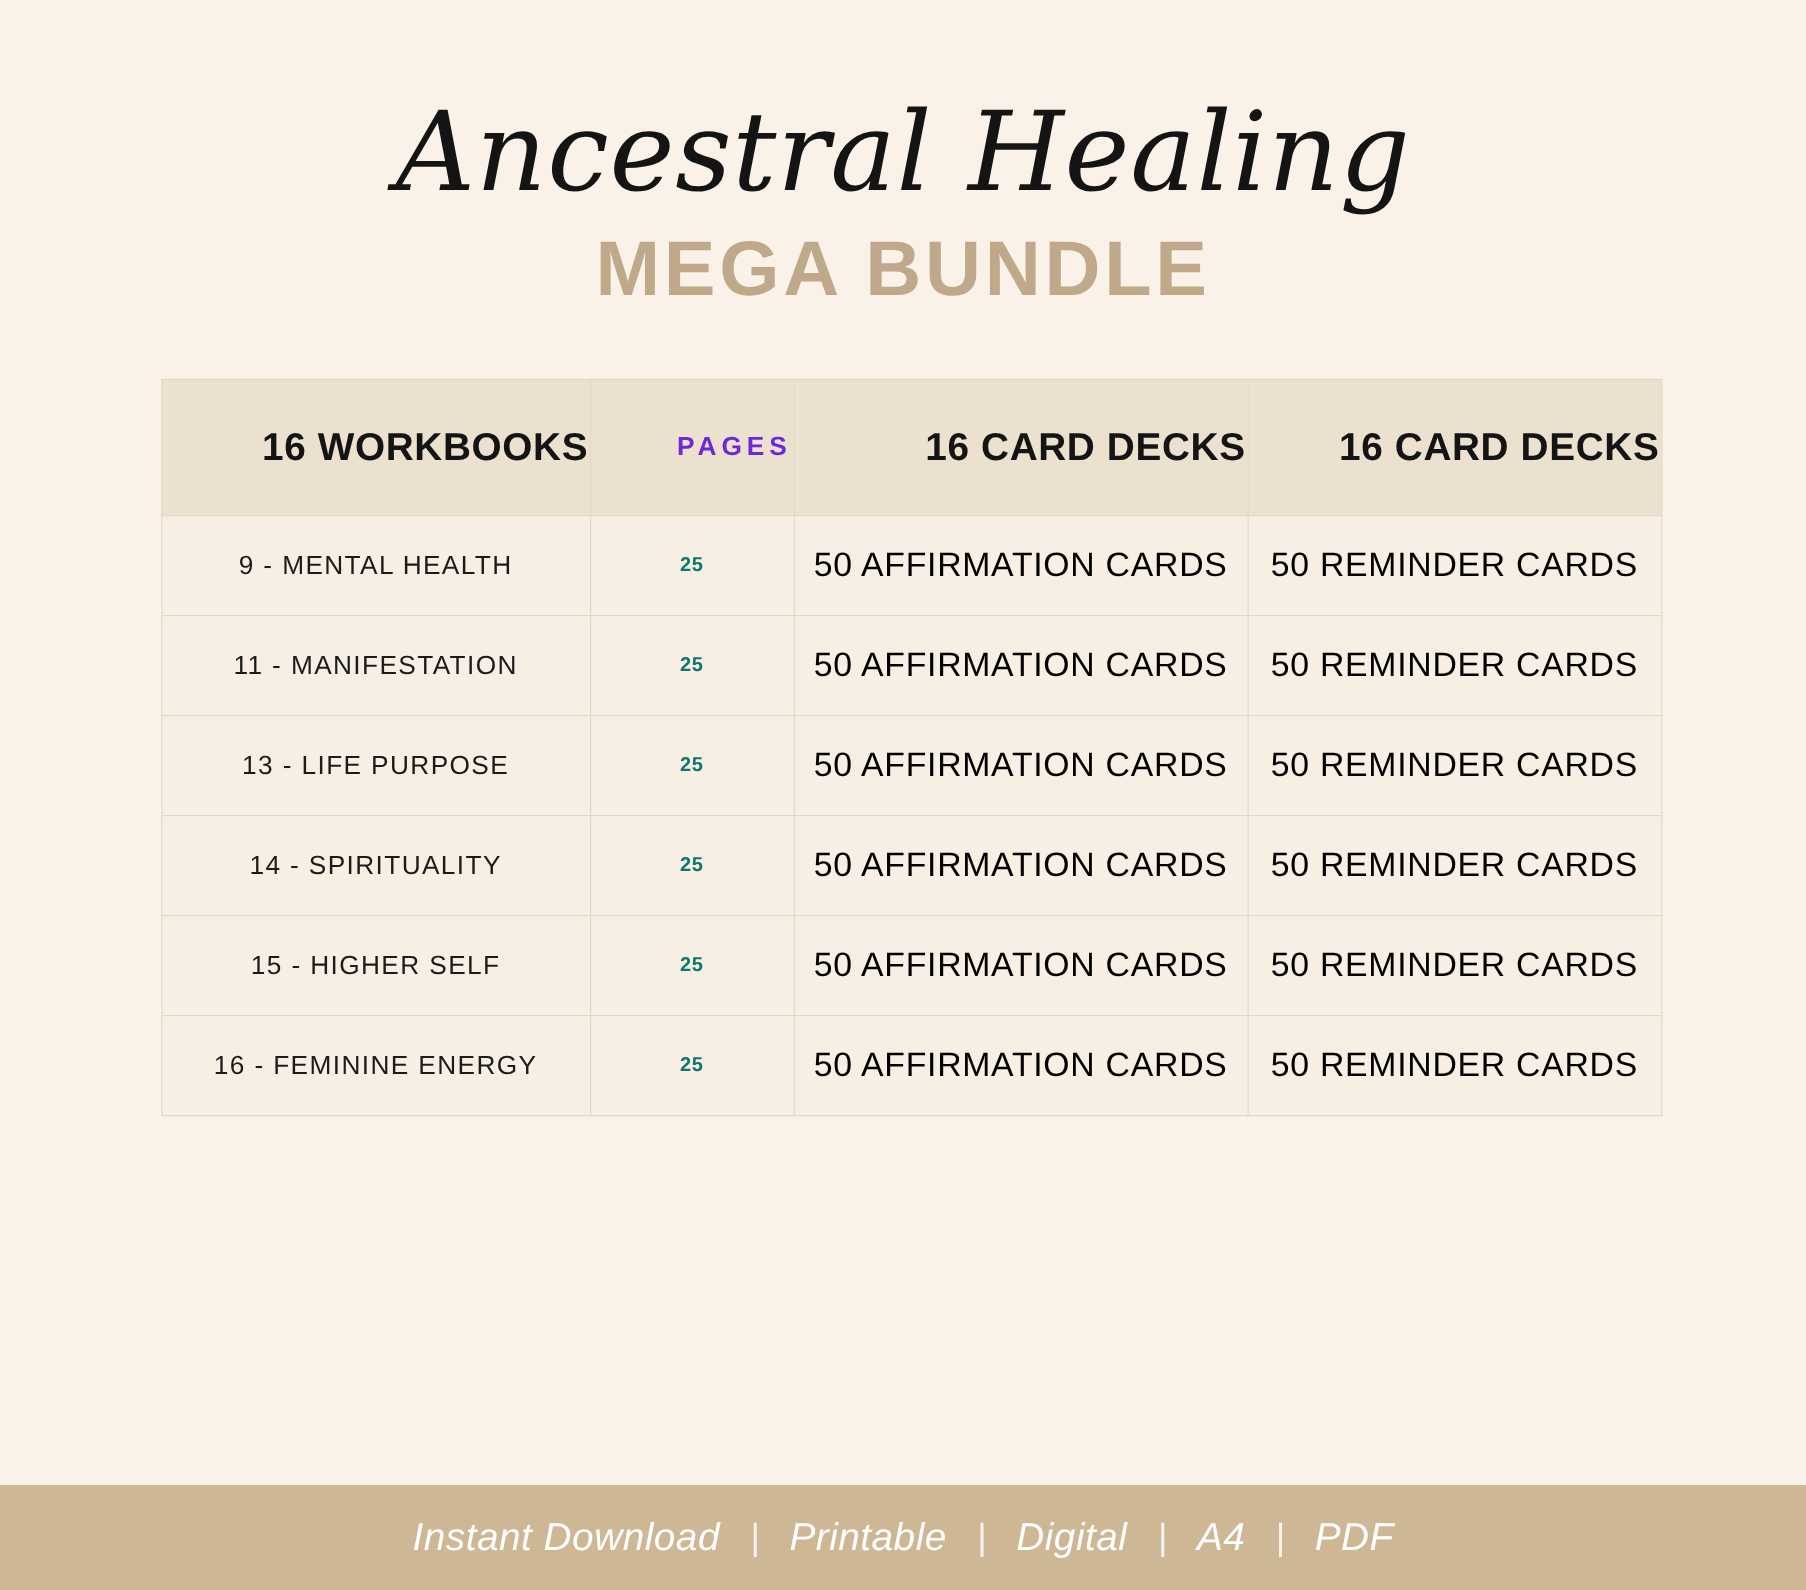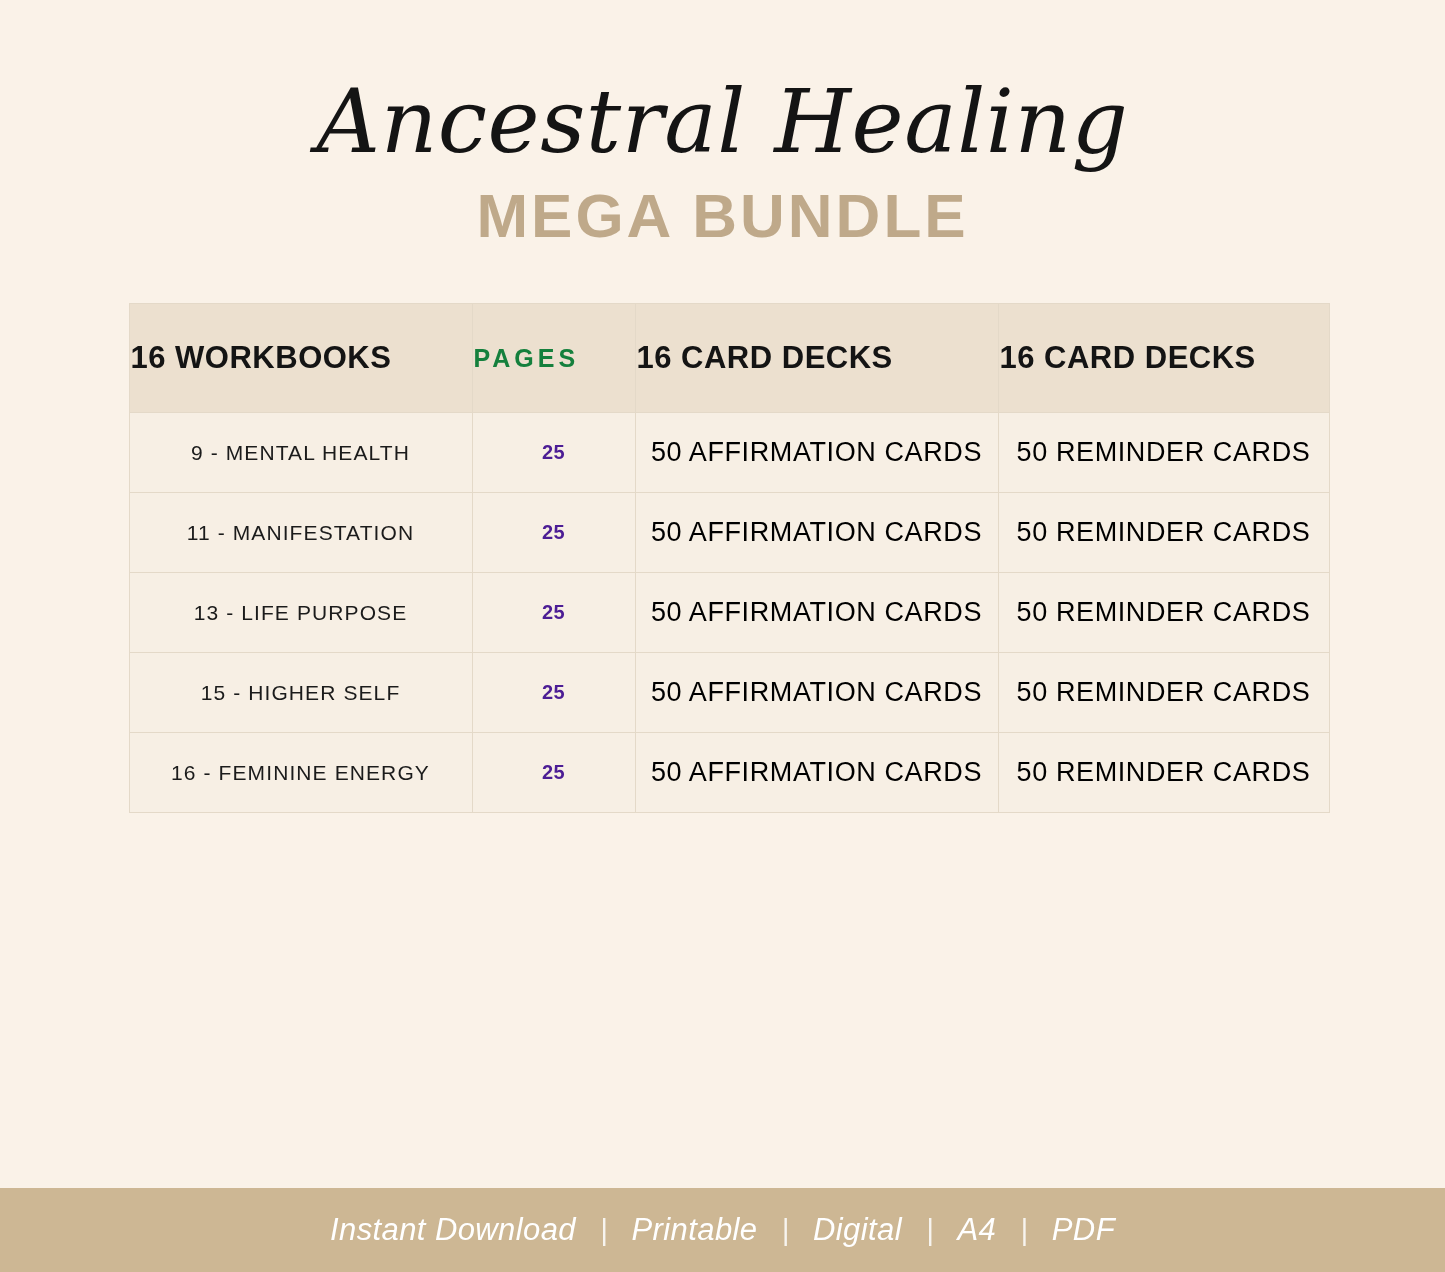--- a/index.html
+++ b/index.html
@@ -59,45 +59,45 @@
   }
   table.bundle-table th,
   table.bundle-table td {
     border: 1px solid #e4d9c8;
   }
 
   thead th {
     background: #ece0cf;
     height: 106px;
     vertical-align: middle;
-    text-align: left;
+    text-align: right;
     color: #141414;
     font-weight: bold;
   }
   th.col-workbooks { font-size: 31px; letter-spacing: 0.5px; width: 340px; }
-  th.col-pages     { font-size: 25px; letter-spacing: 4px; color: #15803d; width: 160px; }
+  th.col-pages     { font-size: 21px; letter-spacing: 4px; color: #6d28d9; width: 160px; }
   th.col-deck1     { font-size: 31px; letter-spacing: 0.5px; width: 360px; }
   th.col-deck2     { font-size: 31px; letter-spacing: 0.5px; width: 328px; }
 
   tbody td {
     background: #f7efe4;
     height: 77px;
     vertical-align: middle;
     text-align: center;
     color: #1b1b1b;
   }
   td.cell-workbook {
     font-weight: normal;
     font-size: 21px;
     letter-spacing: 1.1px;
   }
   td.cell-pages {
     font-weight: bold;
-    font-size: 20px;
-    color: #4c1d95;
+    font-size: 16px;
+    color: #0f766e;
     letter-spacing: 0.5px;
   }
   td.cell-deck {
     font-size: 27px;
     letter-spacing: 0.6px;
     color: #000000;
   }
 
   
   .footer {
@@ -164,20 +164,26 @@
           <td class="cell-deck">50 AFFIRMATION CARDS</td>
           <td class="cell-deck">50 REMINDER CARDS</td>
         </tr>
         <tr>
           <td class="cell-workbook">13 - LIFE PURPOSE</td>
           <td class="cell-pages">25</td>
           <td class="cell-deck">50 AFFIRMATION CARDS</td>
           <td class="cell-deck">50 REMINDER CARDS</td>
         </tr>
         <tr>
+          <td class="cell-workbook">14 - SPIRITUALITY</td>
+          <td class="cell-pages">25</td>
+          <td class="cell-deck">50 AFFIRMATION CARDS</td>
+          <td class="cell-deck">50 REMINDER CARDS</td>
+        </tr>
+        <tr>
           <td class="cell-workbook">15 - HIGHER SELF</td>
           <td class="cell-pages">25</td>
           <td class="cell-deck">50 AFFIRMATION CARDS</td>
           <td class="cell-deck">50 REMINDER CARDS</td>
         </tr>
         <tr>
           <td class="cell-workbook">16 - FEMININE ENERGY</td>
           <td class="cell-pages">25</td>
           <td class="cell-deck">50 AFFIRMATION CARDS</td>
           <td class="cell-deck">50 REMINDER CARDS</td>

